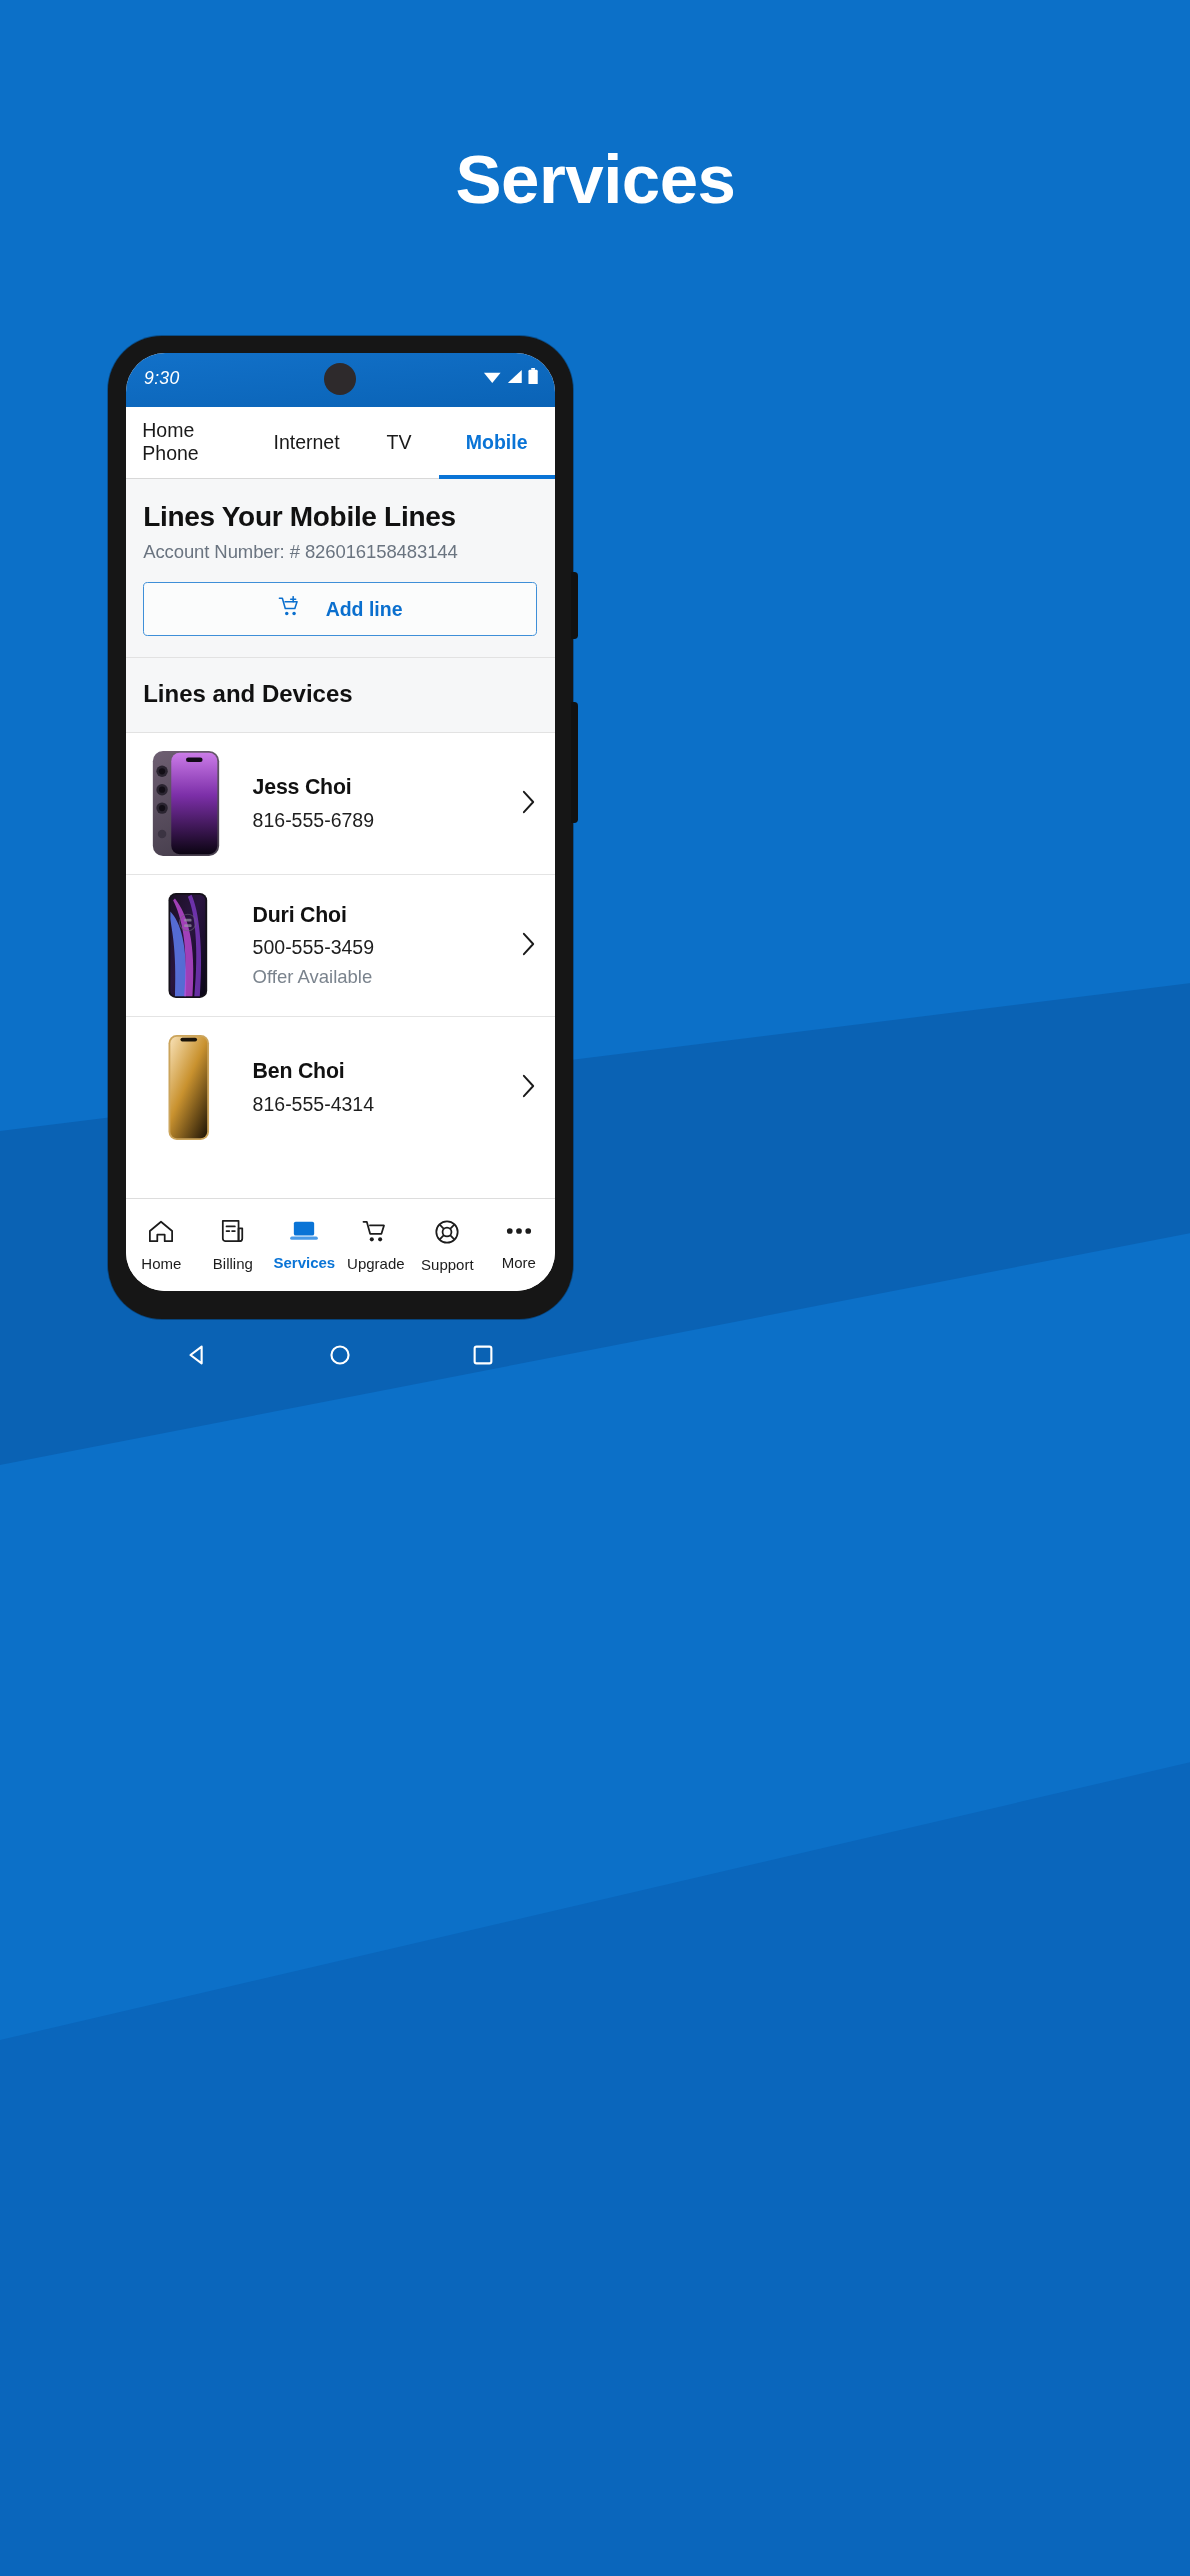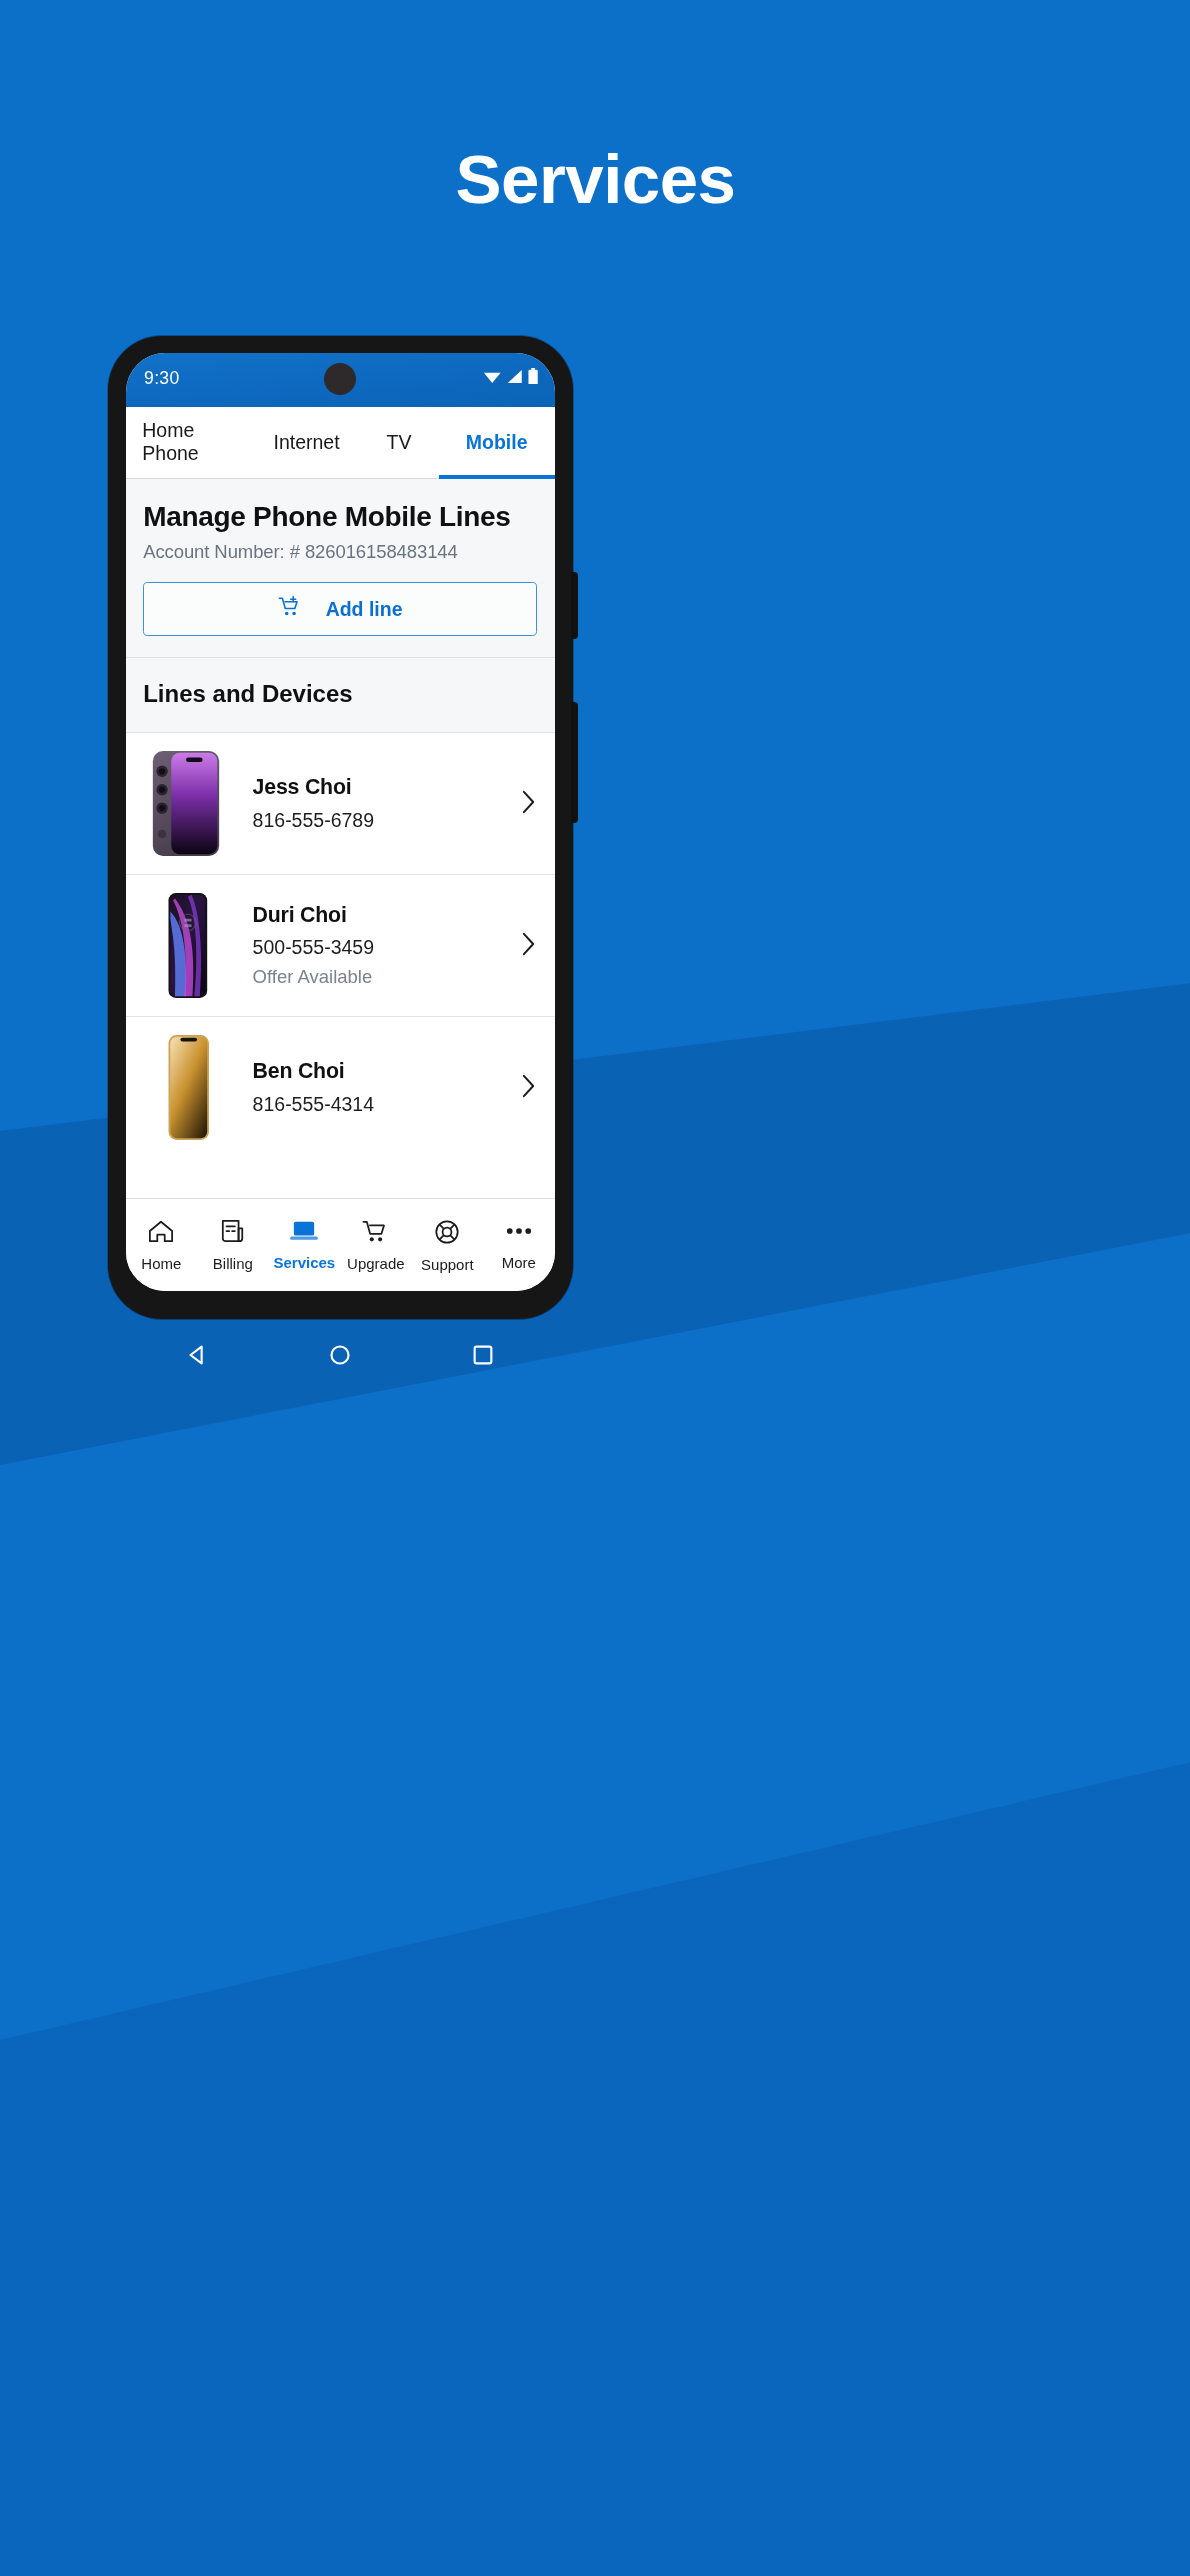--- a/index.html
+++ b/index.html
@@ -58,20 +58,21 @@
     background:#FFFFFF;
     border-radius:39px;
     overflow:hidden;
   }
 
   
   .statusbar {
     position:relative; height:54px;
     background:linear-gradient(175deg,#1271C9 0%,#0A63B6 100%);
     color:#fff;
+    font-style:italic;
   }
   .status-time {
     position:absolute; left:18.5px; top:15px;
     font-size:17.6px; font-weight:500; letter-spacing:0.3px;
   }
   .status-notch {
     position:absolute; left:50%; top:10.2px; transform:translateX(-50%);
     width:32px; height:32px; border-radius:50%;
     background:#2E2A2C;
   }
@@ -243,21 +244,21 @@
       </div>
       <div class="tab tab-tv">
         <span>TV</span>
       </div>
       <div class="tab tab-mobile">
         <span>Mobile</span>
       </div>
     </div>
 
     <div class="manage">
-      <div class="manage-title">Manage Phone Mobile Lines</div>
+      <div class="manage-title">Lines Your Mobile Lines</div>
       <div class="manage-acct">Account Number: # 826016158483144</div>
       <div class="addline-btn">
         <span>
           <svg width="23" height="22" viewBox="0 0 25 24">
             <path d="M1.5 2.5 h3.2 l3.2 11.2 h10.4 l2.4 -7.4 h-13" fill="none" stroke="#0A6FCE" stroke-width="1.7" stroke-linecap="round" stroke-linejoin="round"></path>
             <circle cx="9.5" cy="19" r="1.9" fill="#0A6FCE"></circle>
             <circle cx="17.5" cy="19" r="1.9" fill="#0A6FCE"></circle>
             <line x1="16.5" y1="0.8" x2="16.5" y2="6.2" stroke="#0A6FCE" stroke-width="1.7" stroke-linecap="round"></line>
             <line x1="13.8" y1="3.5" x2="19.2" y2="3.5" stroke="#0A6FCE" stroke-width="1.7" stroke-linecap="round"></line>
           </svg>

